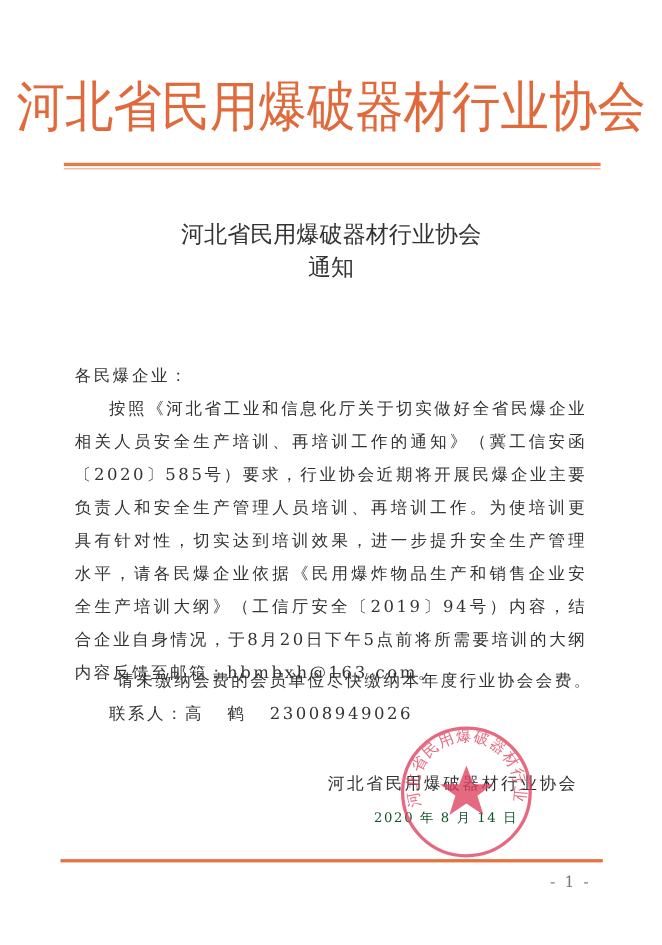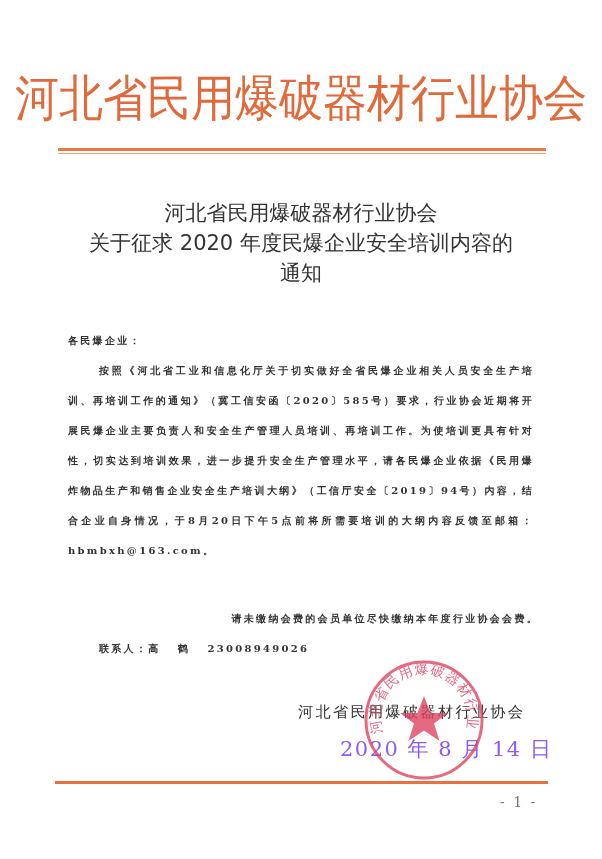--- a/index.html
+++ b/index.html
@@ -49,47 +49,46 @@
       font-size: 21px;
       line-height: 30px;
       color: #333333;
     }
     .doc-title div { white-space: nowrap; }
 
     .body-text {
       position: absolute;
       left: 68px;
       width: 466px;
-      font-size: 10px;
+      font-size: 15px;
       letter-spacing: 2.3px;
       line-height: 30px;
       color: #333333;
-      font-weight: bold;
     }
     .salutation { top: 326px; }
     .para1 { top: 356px; text-indent: 31px; text-align: justify; }
     .para2 { top: 604px; left: 99px; width: 440px; text-align: right; }
     .contact { top: 634px; left: 99px; width: 440px; white-space: pre; }
 
     .signature {
       position: absolute;
       left: 298px;
       top: 702px;
       font-size: 15.2px;
       letter-spacing: 2.3px;
       color: #333333;
       z-index: 2;
     }
     .date {
       position: absolute;
       left: 340px;
       top: 735px;
-      font-size: 21px;
+      font-size: 12px;
       letter-spacing: 1.5px;
-      color: #8b5cf6;
+      color: #14532d;
       z-index: 2;
       white-space: pre;
     }
 
     .seal {
       position: absolute;
       left: 362px;
       top: 658px;
       width: 124px;
       height: 124px;
@@ -109,21 +108,20 @@
   </style>
 </head>
 <body>
 
 <div class="letterhead">河北省民用爆破器材行业协会</div>
 <div class="rule top-thick"></div>
 <div class="rule top-thin"></div>
 
 <div class="doc-title">
   <div>河北省民用爆破器材行业协会</div>
-  <div>关于征求 2020 年度民爆企业安全培训内容的</div>
   <div>通知</div>
 </div>
 
 <div class="body-text salutation">各民爆企业：</div>
 <div class="body-text para1">按照《河北省工业和信息化厅关于切实做好全省民爆企业相关人员安全生产培训、再培训工作的通知》（冀工信安函〔2020〕585号）要求，行业协会近期将开展民爆企业主要负责人和安全生产管理人员培训、再培训工作。为使培训更具有针对性，切实达到培训效果，进一步提升安全生产管理水平，请各民爆企业依据《民用爆炸物品生产和销售企业安全生产培训大纲》（工信厅安全〔2019〕94号）内容，结合企业自身情况，于8月20日下午5点前将所需要培训的大纲内容反馈至邮箱：hbmbxh@163.com。</div>
 <div class="body-text para2">请未缴纳会费的会员单位尽快缴纳本年度行业协会会费。</div>
 <div class="body-text contact">联系人：高   鹤   23008949026</div>
 
 <div class="signature">河北省民用爆破器材行业协会</div>
 <div class="date">2020 年 8 月 14 日</div>

